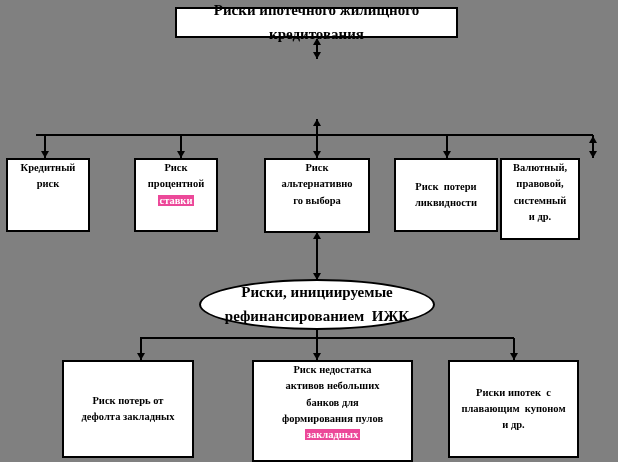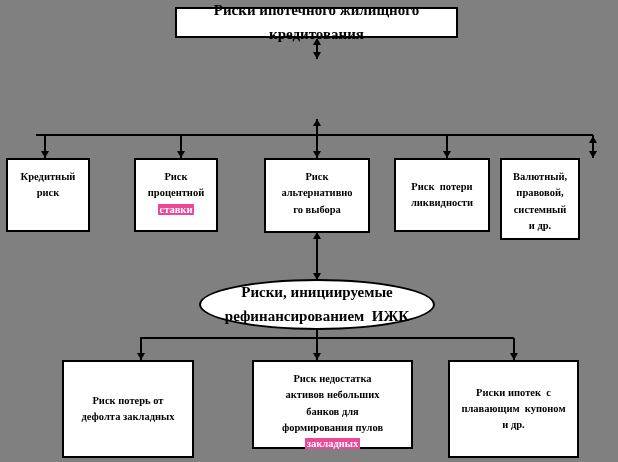--- a/index.html
+++ b/index.html
@@ -5,21 +5,21 @@
   html,body{margin:0;padding:0;background:#808080;}
   .canvas{position:relative;width:618px;height:462px;background:#808080;
           font-family:"Liberation Serif",serif;overflow:hidden;}
   .node{position:absolute;background:#ffffff;border:2px solid #000;box-sizing:border-box;
         display:flex;align-items:center;justify-content:center;}
   .node.ellipse{border-radius:50%;}
   .node.v-top{align-items:flex-start;}
   .label{white-space:pre-wrap;text-align:center;font-weight:bold;font-size:10.5px;
          line-height:1.55;color:#000;}
   .big .label{font-size:15px;}
-  .v-top .label{padding-top:9px;}
+  .v-top .label{padding-top:0;}
   .hl{background:#ec4899;color:#fff;padding:0 2px;}
   .line{position:absolute;background:#000;}
   .line.h{height:1.5px;}
   .line.v{width:1.5px;}
   .ah{position:absolute;width:0;height:0;border-left:4px solid transparent;border-right:4px solid transparent;}
   .ah.down{border-top:7px solid #000;}
   .ah.up{border-bottom:7px solid #000;}
 </style>
 </head>
 <body>
@@ -64,21 +64,21 @@
 процентной
 </span><span class="hl">ставки</span></div>
   </div>
 
   <div class="node v-top" style="left:264px;top:158px;width:106px;height:75px">
     <div class="label">Риск
 альтернативно
 го выбора</div>
   </div>
 
-  <div class="node" style="left:394px;top:158px;width:96px;height:74px">
+  <div class="node" style="left:394px;top:158px;width:104px;height:74px">
     <div class="label">Риск  потери
 ликвидности</div>
   </div>
 
   <div class="node v-top" style="left:500px;top:158px;width:80px;height:82px">
     <div class="label">Валютный,
 правовой,
 системный
 и др.</div>
   </div>
@@ -103,21 +103,21 @@
   <div class="ah down" style="left:313px;top:353px"></div>
 
   <div class="line v" style="left:513px;top:338px;height:22px"></div>
   <div class="ah down" style="left:510px;top:353px"></div>
 
   <div class="node" style="left:62px;top:360px;width:132px;height:98px">
     <div class="label">Риск потерь от
 дефолта закладных</div>
   </div>
 
-  <div class="node v-top" style="left:252px;top:360px;width:161px;height:89px">
+  <div class="node v-top" style="left:252px;top:360px;width:161px;height:102px">
     <div class="label"><span>Риск недостатка
 активов небольших
 банков для
 формирования пулов
 </span><span class="hl">закладных</span></div>
   </div>
 
   <div class="node" style="left:448px;top:360px;width:131px;height:98px">
     <div class="label">Риски ипотек  с
 плавающим  купоном

